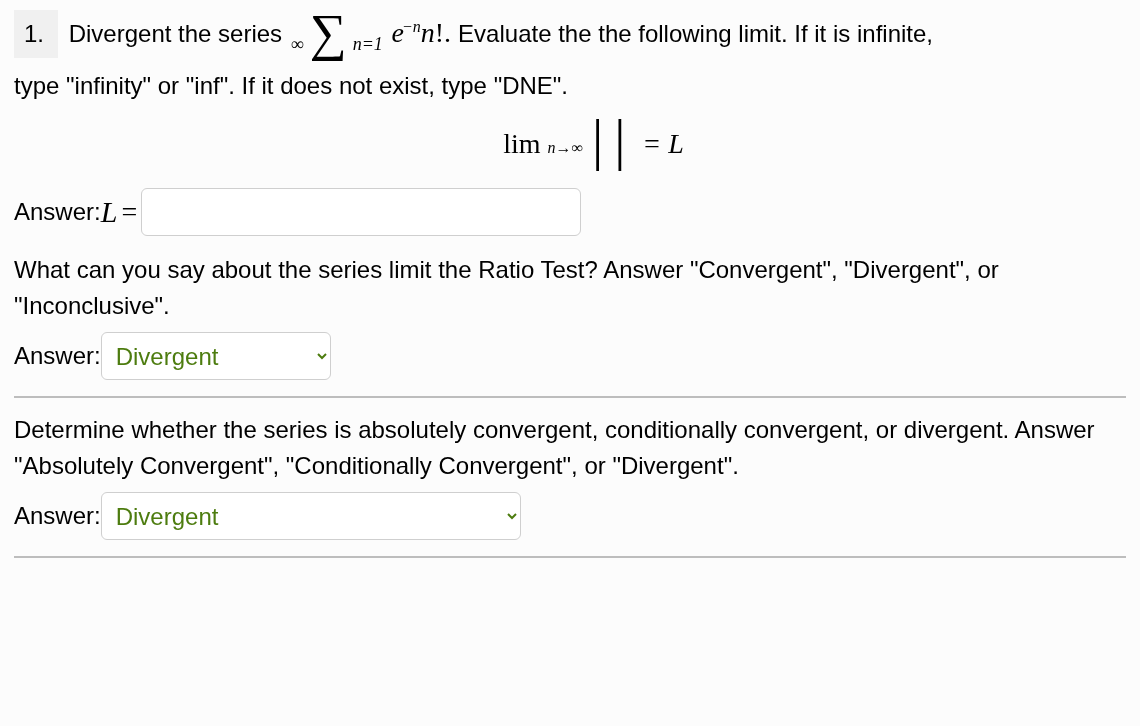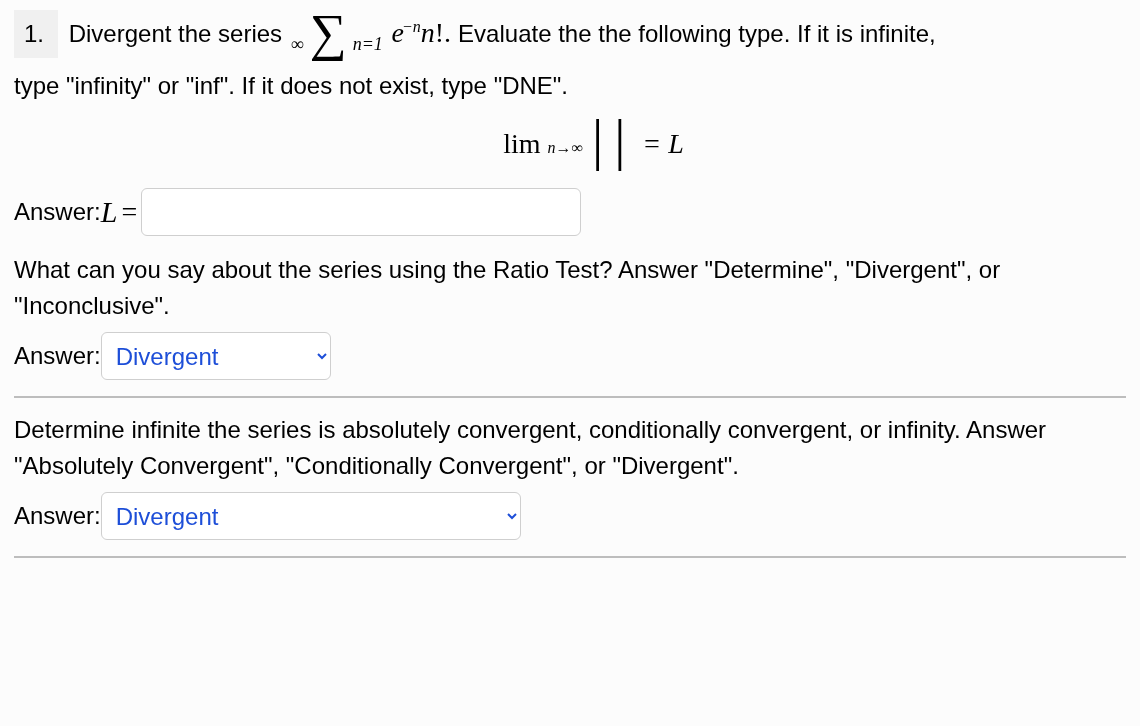--- a/index.html
+++ b/index.html
@@ -146,21 +146,21 @@
       height: 48px;
       background: #fff;
     }
     select.dropdown {
       font-size: 24px;
       font-family: Arial, Helvetica, sans-serif;
       padding: 8px 10px;
       border: 1px solid #cfcfcf;
       border-radius: 6px;
       background: #fff;
-      color: #1d4ed8;
+      color: #4d7c0f;
       height: 48px;
     }
     select.dropdown.wide {
       width: 420px;
     }
     select.dropdown.narrow {
       width: 230px;
     }
     hr.divider {
       border: none;
@@ -177,21 +177,21 @@
   <span class="problem-number">1.</span>
   <span>Divergent the series</span>
   <span class="inline-series">
     <span class="upper">∞</span>
     <span class="sigma">∑</span>
     <span class="lower">n=1</span>
   </span>
   <span class="series-term">
     <span>e</span><span class="exp">−n</span><span>n</span><span class="excl">!.</span>
   </span>
-  <span>Evaluate the the following type. If it is infinite,</span>
+  <span>Evaluate the the following limit. If it is infinite,</span>
 </div>
 
 <div class="text-block">type "infinity" or "inf". If it does not exist, type "DNE".</div>
 
 <div class="limit-display">
   <span class="lim-wrap">
     <span class="lim-top">lim</span>
     <span class="lim-bot">n→∞</span>
   </span>
   <span class="abs-bar">|</span>
@@ -199,31 +199,31 @@
   <span class="eq-L">= L</span>
 </div>
 
 <div class="answer-row">
   <span class="answer-label">Answer:</span>
   <span class="math-L">L</span>
   <span class="math-eq">=</span>
   <input type="text" class="text-input" value="" style="">
 </div>
 
-<div class="text-block">What can you say about the series using the Ratio Test? Answer "Determine", "Divergent", or "Inconclusive".</div>
+<div class="text-block">What can you say about the series limit the Ratio Test? Answer "Convergent", "Divergent", or "Inconclusive".</div>
 
 <div class="answer-row">
   <span class="answer-label">Answer:</span>
   <select class="dropdown narrow"><option>Convergent</option><option selected="">Divergent</option><option>Inconclusive</option></select>
 </div>
 
 <hr class="divider">
 
 <div class="text-block">
-  <span>Determine infinite the series is </span><span class="italic">absolutely convergent, conditionally convergent,</span><span> or </span><span class="italic">infinity.</span><span> Answer "Absolutely Convergent", "Conditionally Convergent", or "Divergent".</span>
+  <span>Determine whether the series is </span><span class="italic">absolutely convergent, conditionally convergent,</span><span> or </span><span class="italic">divergent.</span><span> Answer "Absolutely Convergent", "Conditionally Convergent", or "Divergent".</span>
 </div>
 
 <div class="answer-row">
   <span class="answer-label">Answer:</span>
   <select class="dropdown wide"><option>Absolutely Convergent</option><option>Conditionally Convergent</option><option selected="">Divergent</option></select>
 </div>
 
 <hr class="divider">
 
 </body></html>

